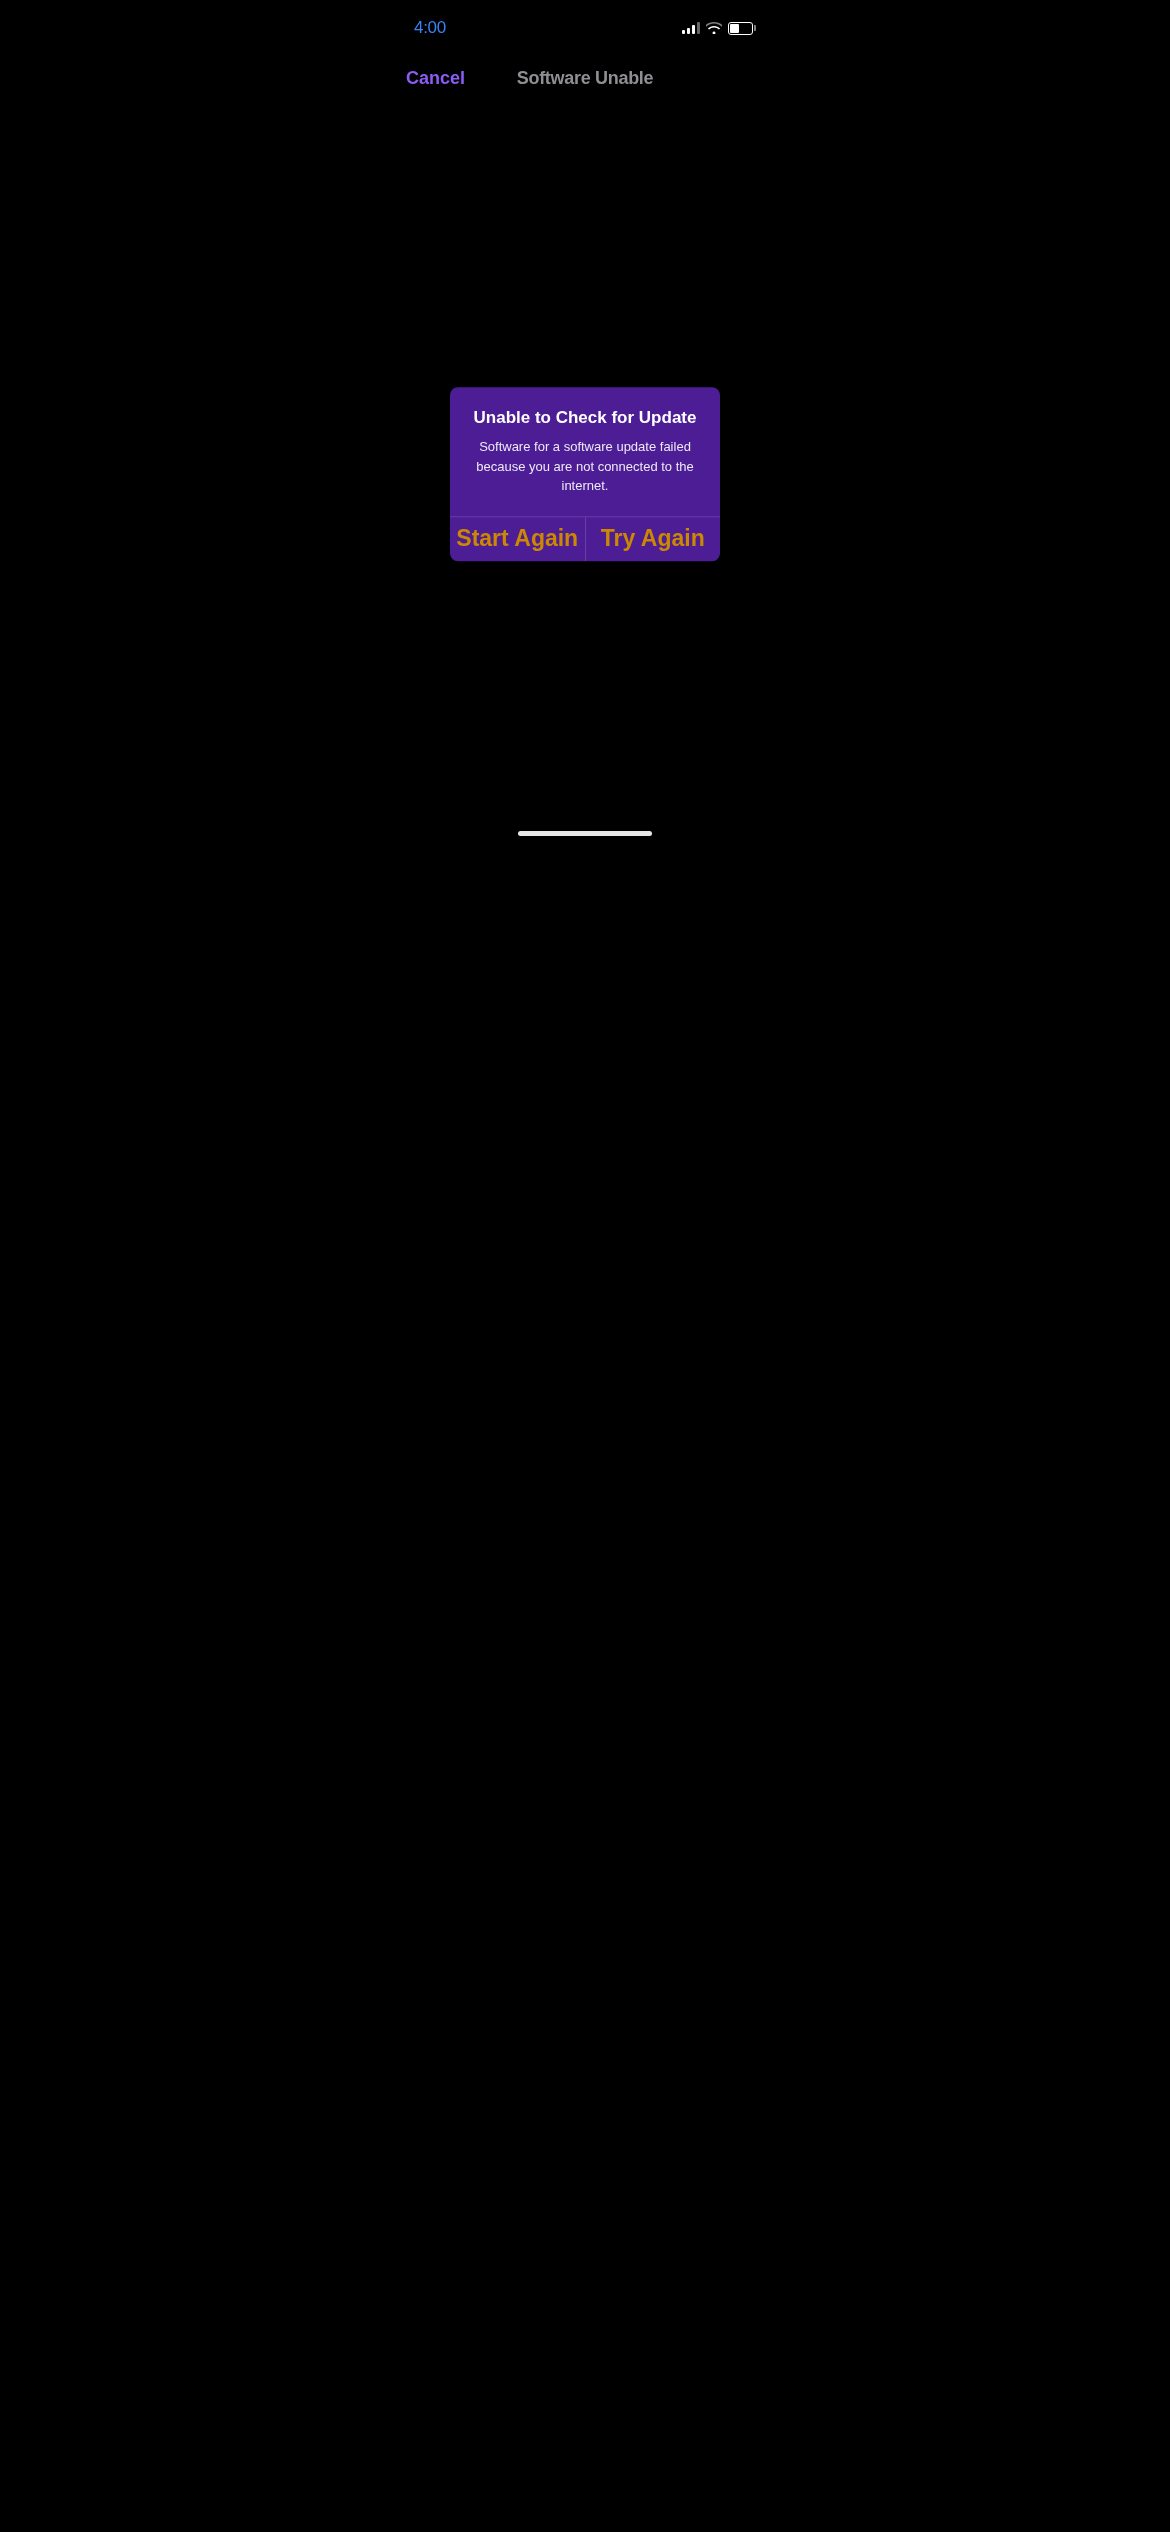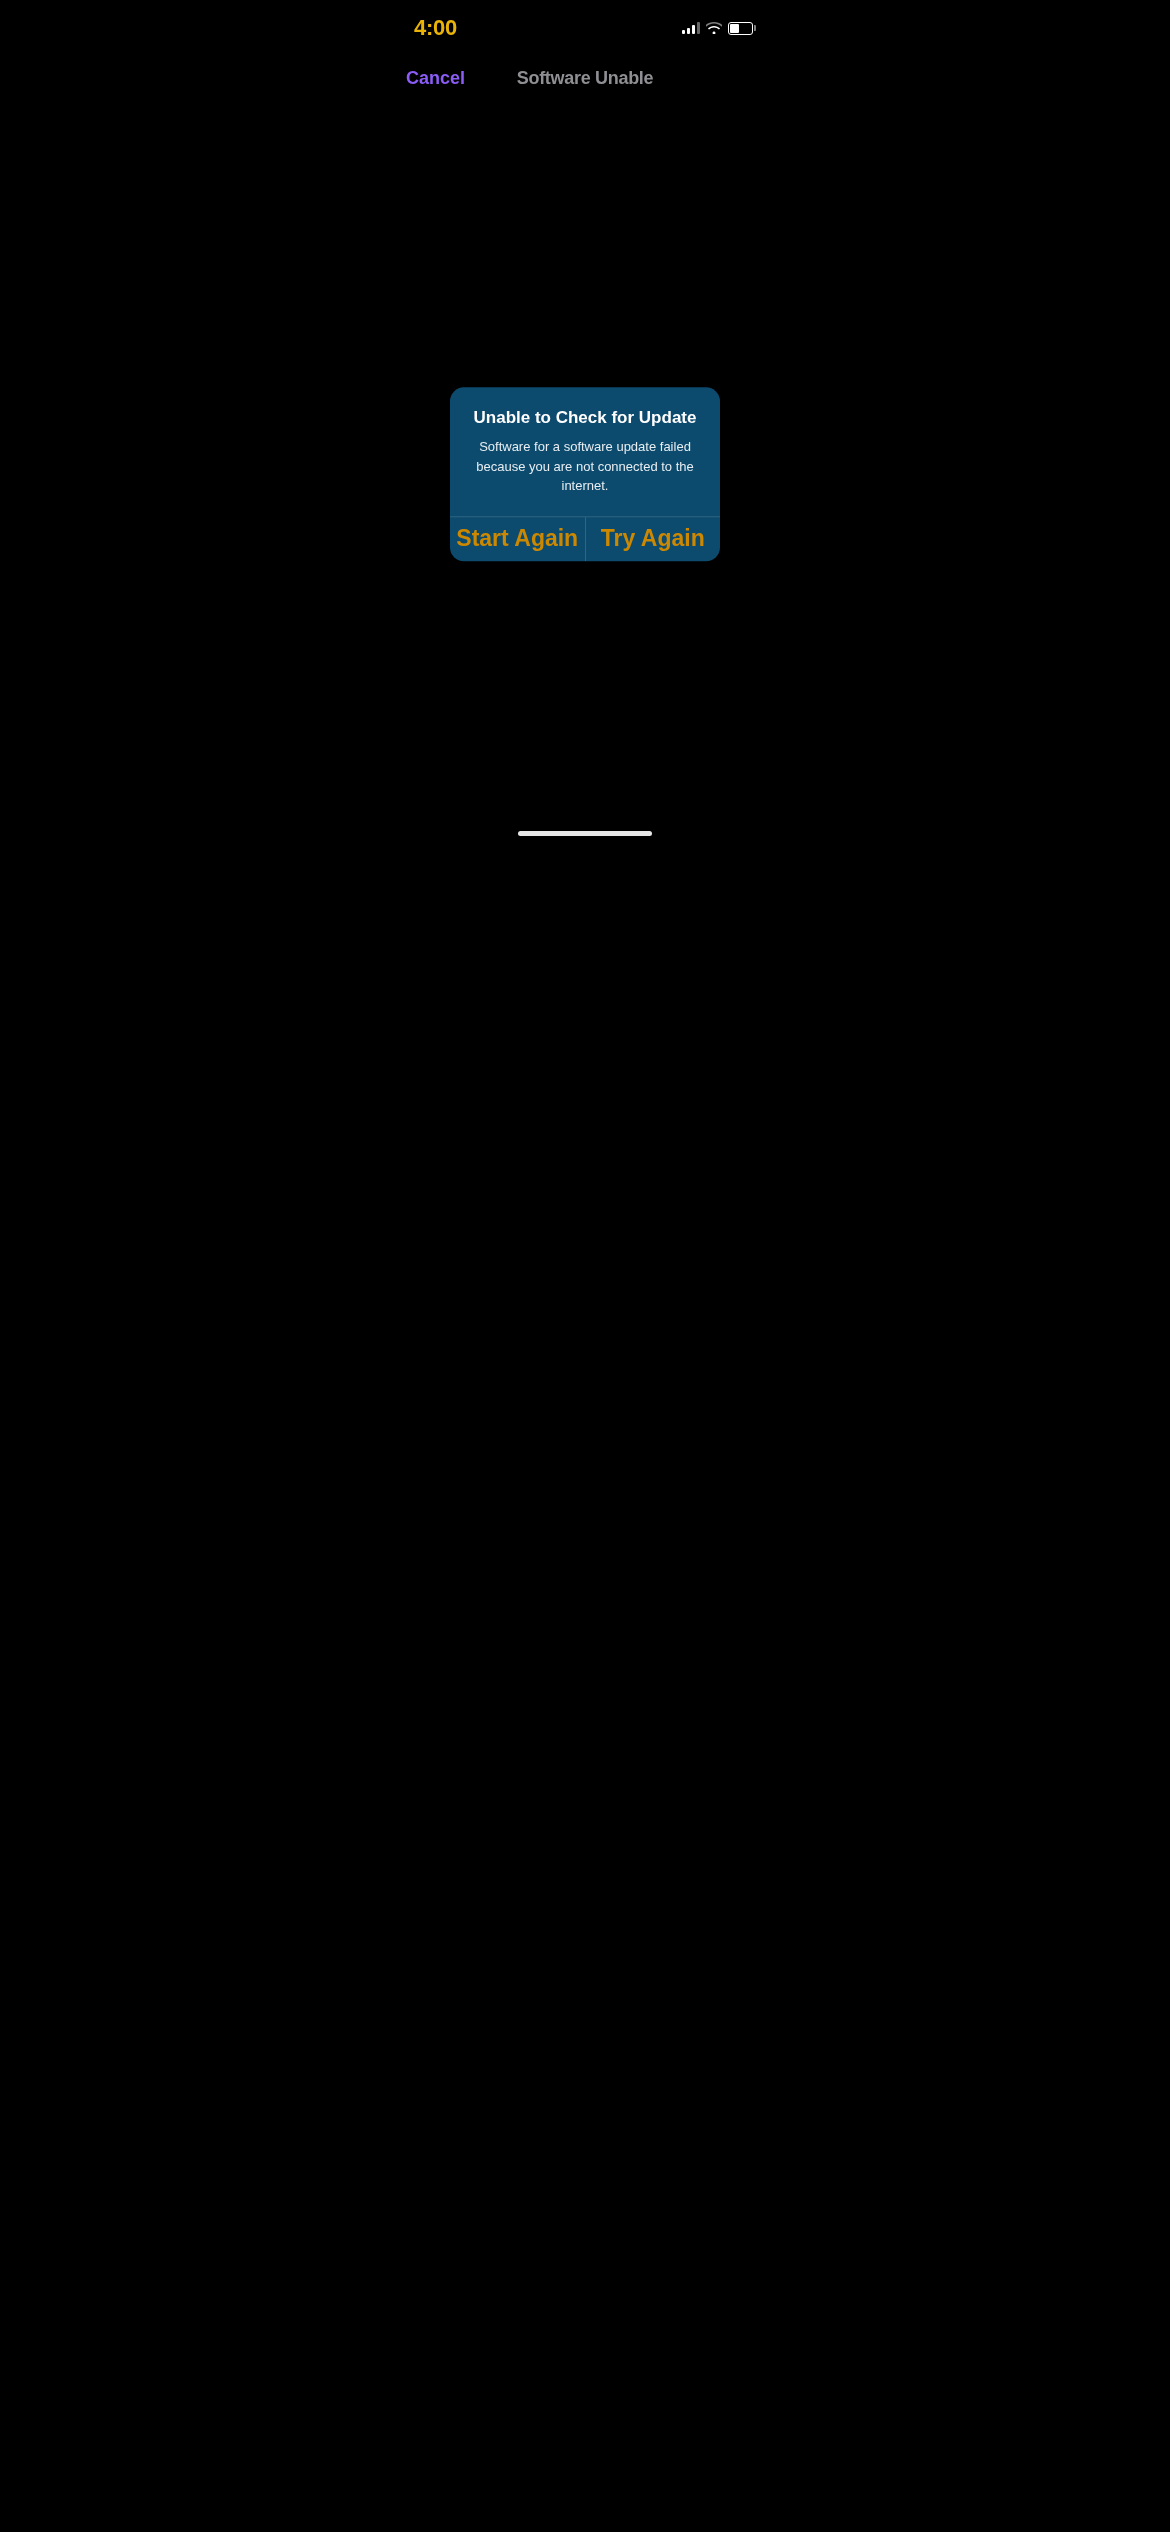--- a/index.html
+++ b/index.html
@@ -23,23 +23,23 @@
     
     .status-bar {
       display: flex;
       justify-content: space-between;
       align-items: center;
       padding: 14px 24px 8px 24px;
       height: 50px;
     }
 
     .status-time {
-      font-size: 22px;
-      font-weight: 700;
-      color: #eab308;
+      font-size: 17px;
+      font-weight: 400;
+      color: #3b82f6;
       letter-spacing: -0.3px;
     }
 
     .status-icons {
       display: flex;
       align-items: center;
       gap: 6px;
     }
 
     .signal-bars {
@@ -126,22 +126,22 @@
     
     .alert-overlay {
       position: absolute;
       top: 50%;
       left: 50%;
       transform: translate(-50%, -20%);
       width: 270px;
     }
 
     .alert-box {
-      background: #0c4a6e;
-      border-radius: 14px;
+      background: #4c1d95;
+      border-radius: 8px;
       overflow: hidden;
     }
 
     .alert-content {
       padding: 20px 16px 20px 16px;
       text-align: center;
     }
 
     .alert-title {
       font-size: 17px;

